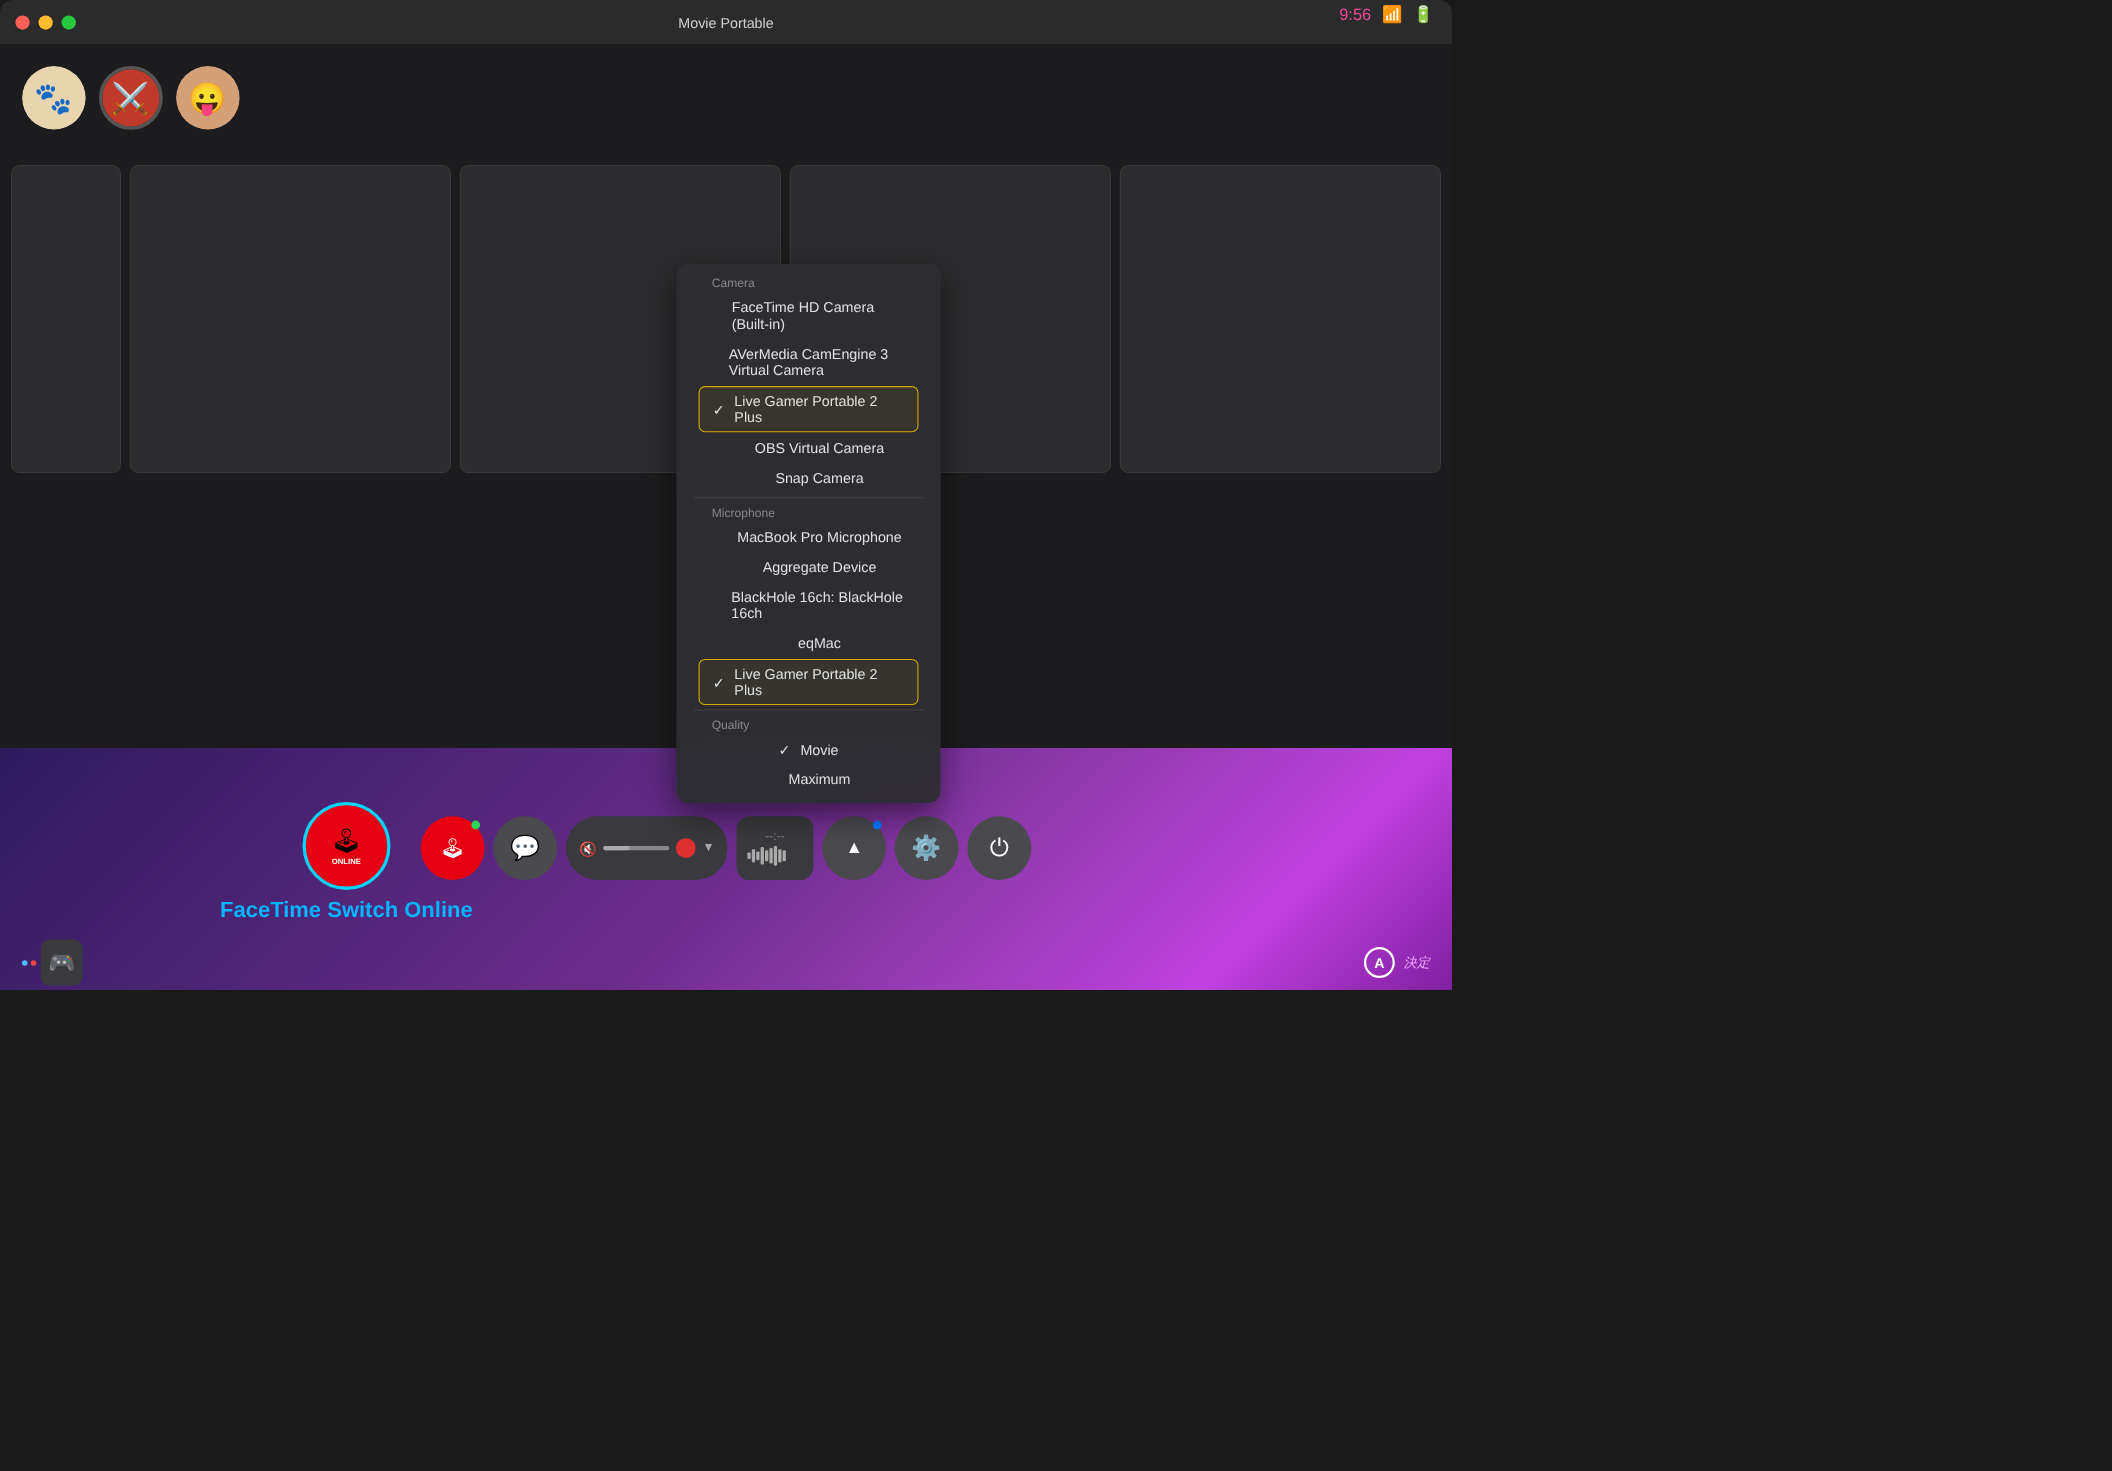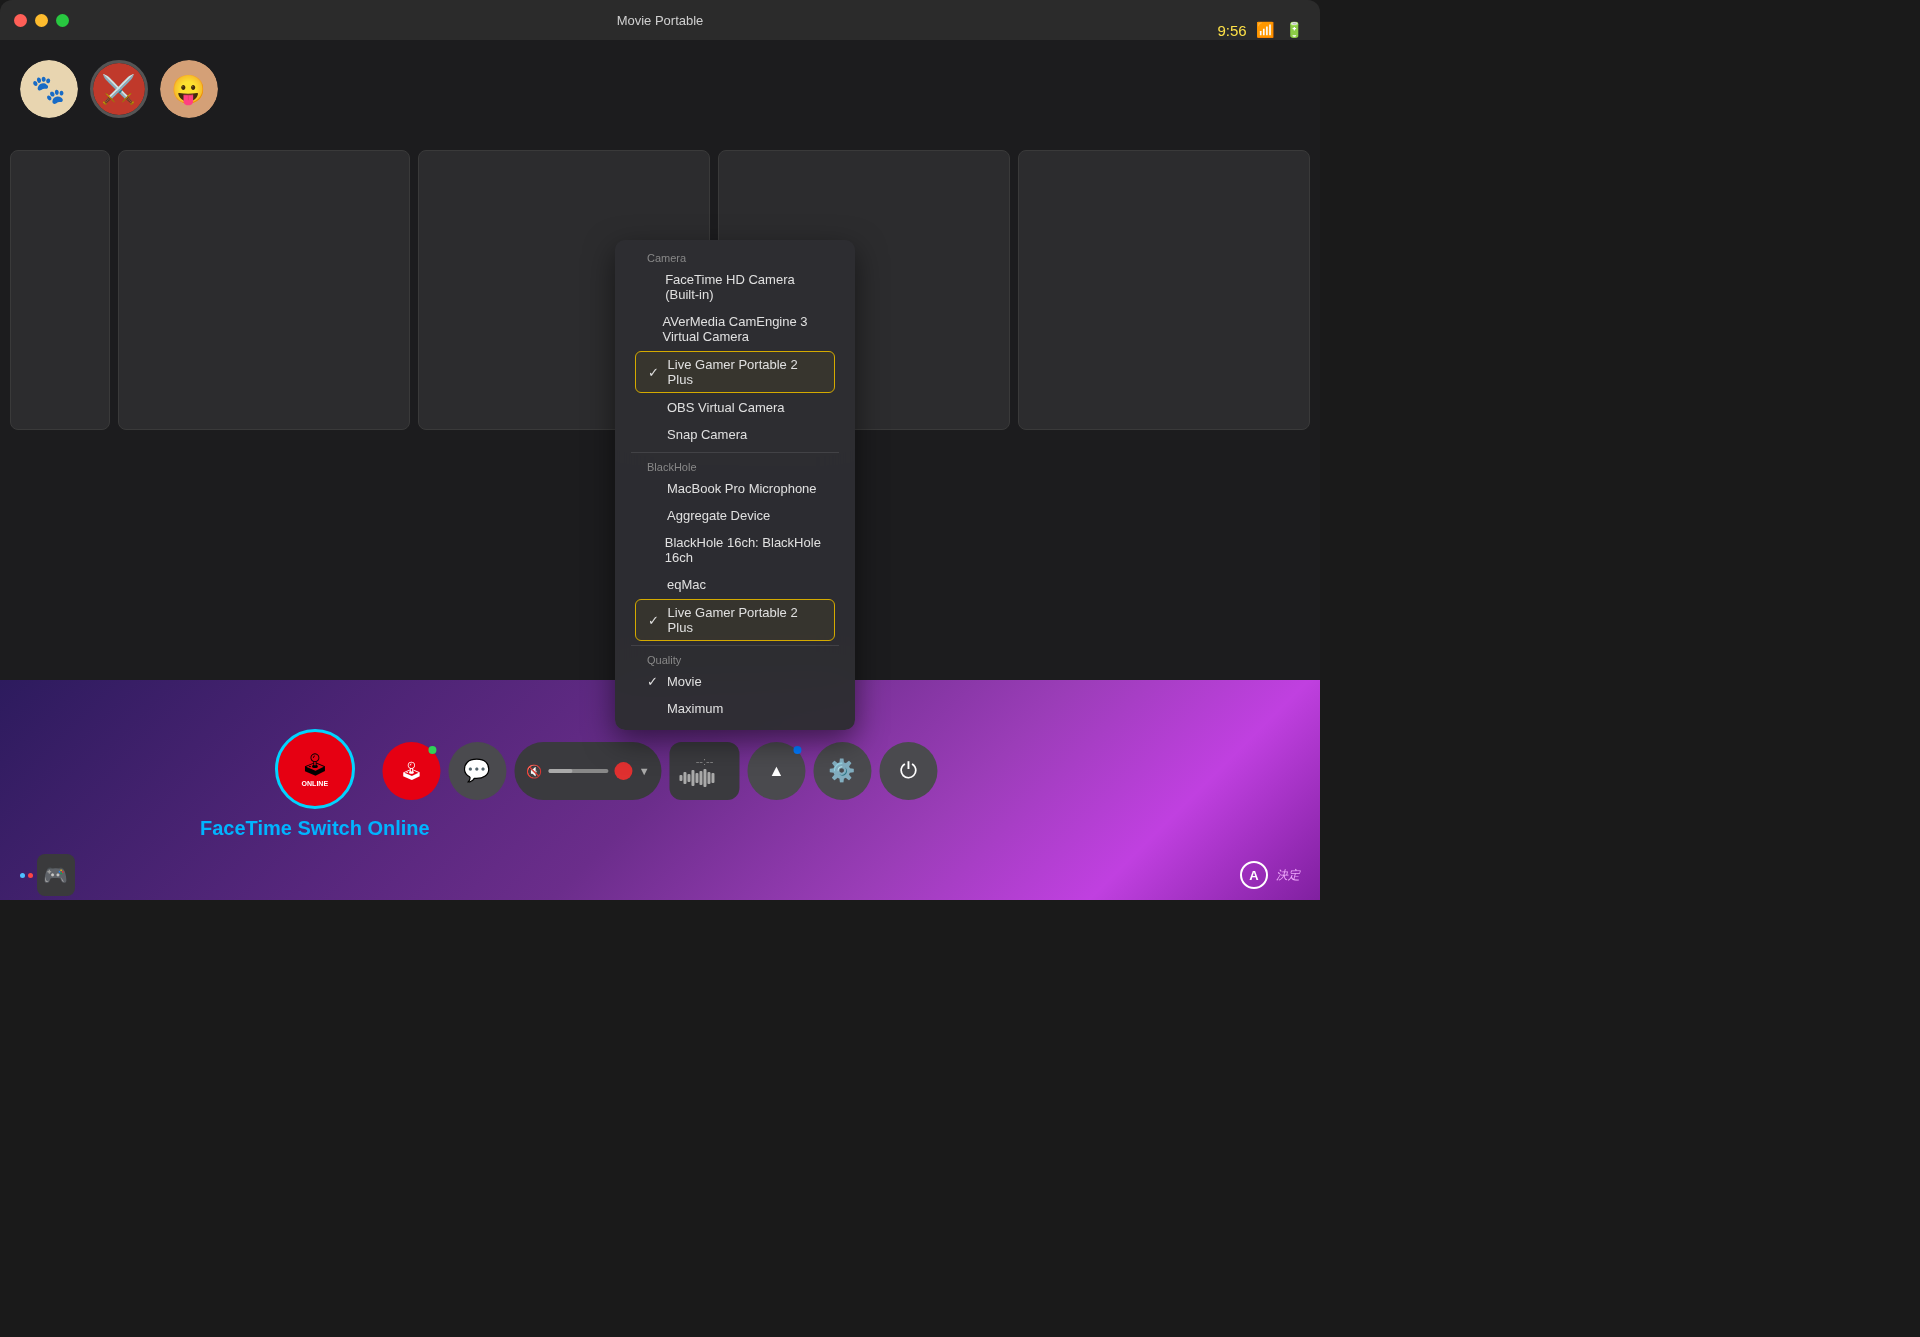--- a/index.html
+++ b/index.html
@@ -40,25 +40,25 @@
     .title-text {
       color: #d0d0d0;
       font-size: 13px;
       font-weight: 500;
     }
 
     
     .status-bar-right {
       position: absolute;
       right: 16px;
-      top: 21px;
+      top: 4px;
       display: flex;
       align-items: center;
       gap: 10px;
-      color: #fde047;
+      color: #ec4899;
       font-size: 15px;
     }
 
     
     .main-content {
       background: #1c1c1e;
       height: calc(100% - 40px);
       position: relative;
       overflow: hidden;
     }
@@ -349,20 +349,21 @@
       font-weight: 400;
     }
     .menu-item {
       padding: 6px 16px;
       color: #e0e0e0;
       font-size: 13px;
       cursor: pointer;
       display: flex;
       align-items: center;
       gap: 6px;
+      justify-content: center;
     }
     .menu-item .checkmark {
       color: #e0e0e0;
       font-size: 13px;
       width: 14px;
     }
     .menu-item.highlighted {
       background: rgba(255, 215, 0, 0.05);
       border: 1.5px solid #d4aa00;
       border-radius: 6px;
@@ -445,21 +446,21 @@
       <span class="checkmark"></span>
       <span>OBS Virtual Camera</span>
     </div>
     <div class="menu-item disabled-check">
       <span class="checkmark"></span>
       <span>Snap Camera</span>
     </div>
 
     <div class="menu-separator"></div>
 
-    <div class="menu-section-title">BlackHole</div>
+    <div class="menu-section-title">Microphone</div>
     <div class="menu-item disabled-check">
       <span class="checkmark"></span>
       <span>MacBook Pro Microphone</span>
     </div>
     <div class="menu-item disabled-check">
       <span class="checkmark"></span>
       <span>Aggregate Device</span>
     </div>
     <div class="menu-item disabled-check">
       <span class="checkmark"></span>

